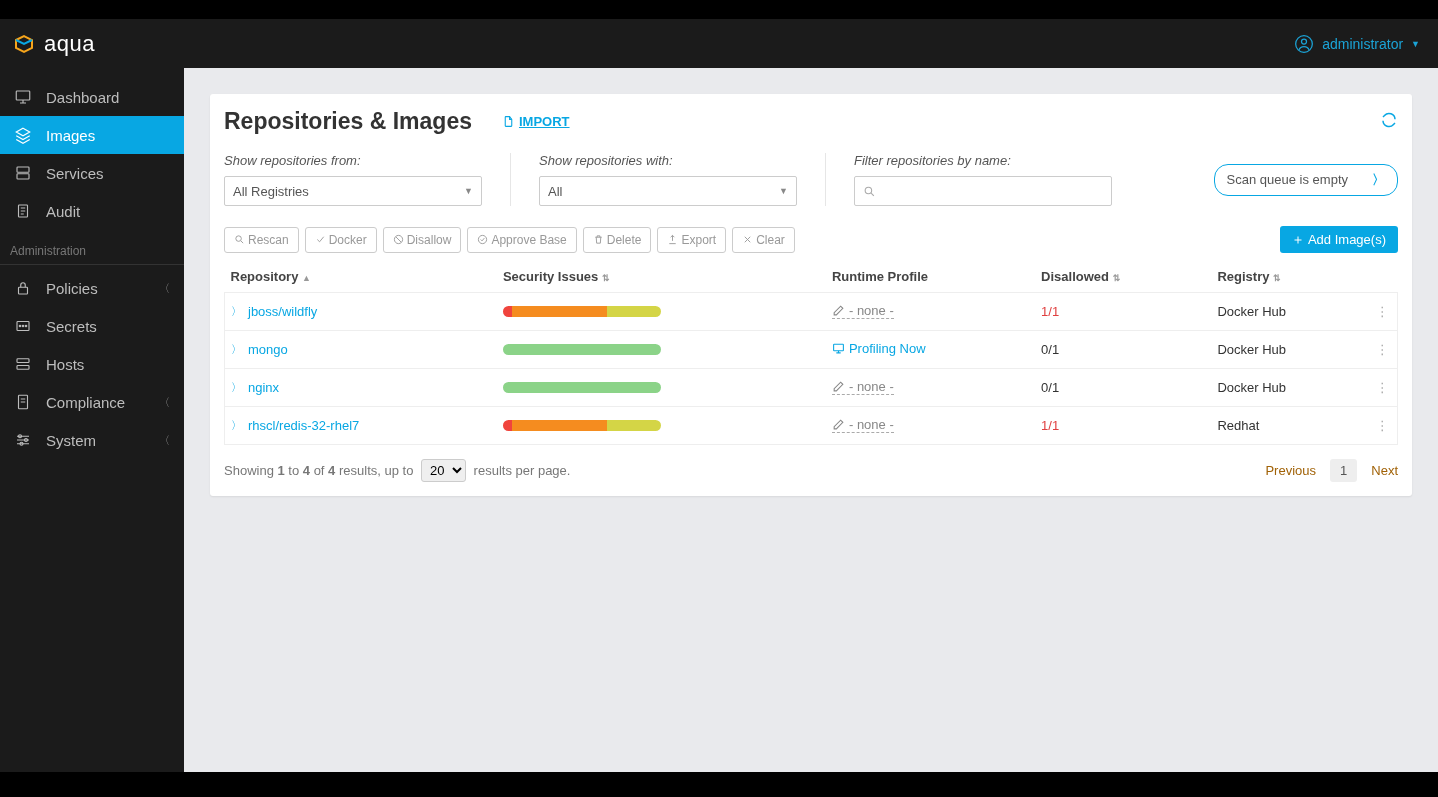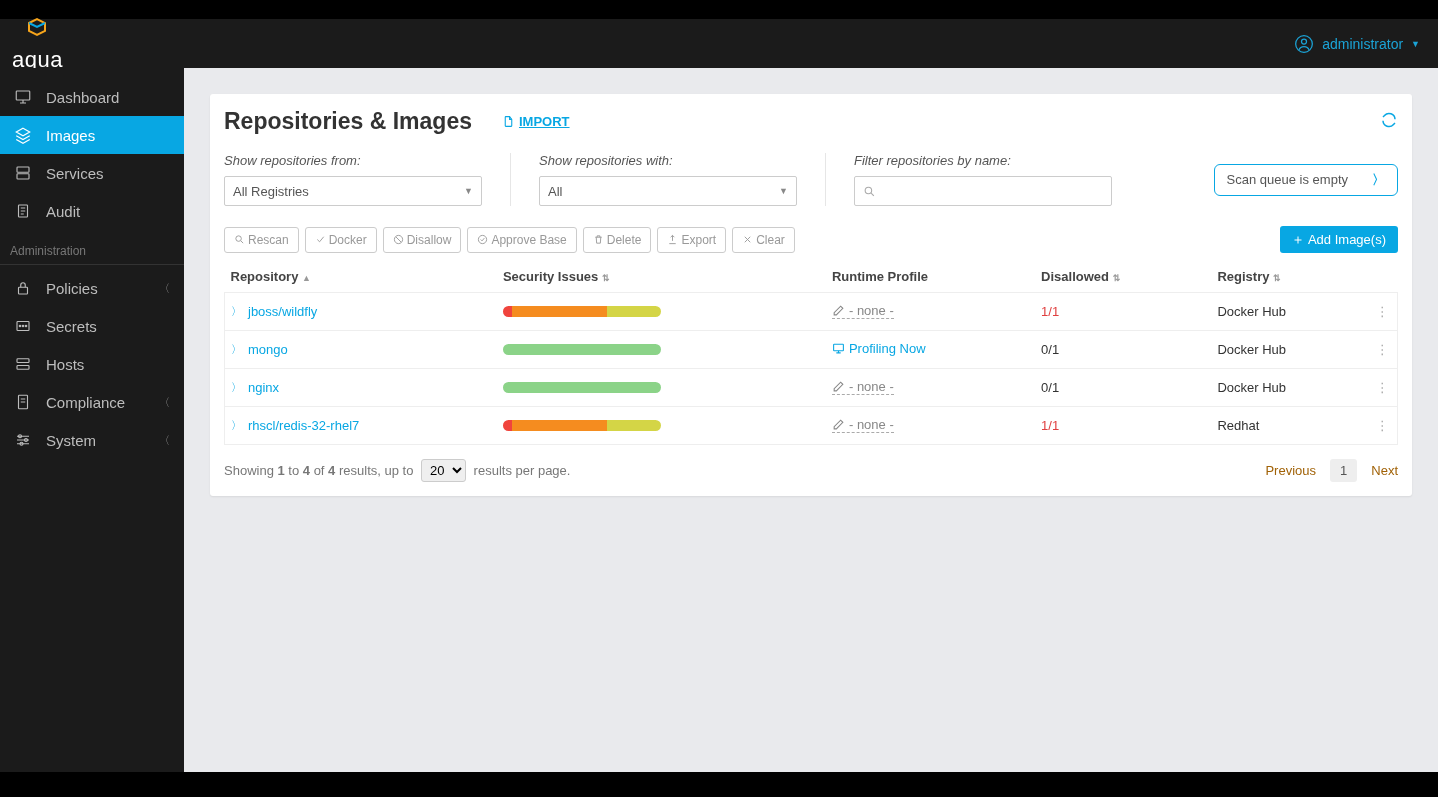--- a/index.html
+++ b/index.html
@@ -1,19 +1,19 @@
 <!DOCTYPE html>
 <html><head>
 <meta charset="utf-8">
 <style>
 * { box-sizing: border-box; margin: 0; padding: 0; font-family: -apple-system, "Helvetica Neue", Arial, sans-serif; }
 body { background: #e9eaed; color: #333; font-size: 14px; }
 .black-bar { height: 19px; background: #000; }
 .topbar { height: 49px; background: #1b1b1b; display: flex; align-items: center; justify-content: space-between; padding: 0 18px 0 12px; }
-.brand { display: flex; align-items: center; gap: 8px; flex-direction: column; }
+.brand { display: flex; align-items: center; gap: 8px; }
 .brand-text { color: #fff; font-size: 22px; font-weight: 400; letter-spacing: 0.5px; }
 .user-area { display: flex; align-items: center; gap: 8px; color: #1ba3d6; cursor: pointer; }
 .user-area svg { stroke: #1ba3d6; }
 .layout { display: flex; min-height: calc(797px - 68px); }
 .sidebar { width: 184px; background: #1b1b1b; color: #bdbdbd; padding-top: 10px; }
 .nav-item { display: flex; align-items: center; gap: 14px; padding: 10px 14px; cursor: pointer; font-size: 15px; position: relative; text-align: center; }
 .nav-item.active { background: #08a7e3; color: #fff; }
 .nav-item .chev { position: absolute; right: 14px; font-size: 11px; color: #888; }
 .nav-section { padding: 14px 10px 6px; font-size: 12px; color: #777; border-bottom: 1px solid #333; margin-bottom:4px;}
 .content { flex: 1; padding: 26px; }
@@ -24,21 +24,21 @@
 .import-btn { color: #08a7e3; font-weight: 600; font-size: 13px; display:flex; align-items:center; gap:4px; cursor:pointer;text-decoration:underline;}
 .refresh-icn { color:#08a7e3; cursor:pointer;}
 .filters-row { display:flex; padding: 0 14px 20px; gap: 0; align-items:flex-start; }
 .filter-group { padding-right: 28px; border-right:1px solid #e6e6e6; margin-right:28px;}
 .filter-group:nth-child(3){border-right:none;}
 .filter-label { font-size: 13px; color: #555; margin-bottom: 8px; display:block;font-style:italic;}
 .select-box { width: 258px; height:30px; border:1px solid #ccc; border-radius:2px; background:#fff; padding:0 8px; font-size:13px; color:#555; display:flex; align-items:center; justify-content:space-between; cursor:pointer;}
 .select-box .tri{font-size:9px;color:#888;}
 .search-wrap { width:258px; height:30px; border:1px solid #ccc; border-radius:2px; display:flex; align-items:center; padding:0 8px;}
 .search-wrap input{border:none;outline:none;flex:1;font-size:13px;}
-.scan-queue{ margin-left:auto; border:1px solid #08a7e3; color:#555; font-size:13px; padding:6px 12px; border-radius:6px; display:flex; align-items:center; gap:24px; cursor:pointer; align-self:center;}
+.scan-queue{ margin-left:auto; border:1px solid #08a7e3; color:#555; font-size:13px; padding:6px 12px; border-radius:14px; display:flex; align-items:center; gap:24px; cursor:pointer; align-self:center;}
 .scan-queue .arr{color:#08a7e3;font-weight:bold;}
 .toolbar-row{display:flex;padding:0 14px 8px;align-items:center;}
 .action-btns{display:flex;gap:6px;flex-wrap:wrap;}
 .act-btn{border:1px solid #ccc;background:#fff;color:#999;font-size:12px;padding:5px 9px;border-radius:3px;cursor:pointer;display:flex;align-items:center;gap:3px;}
 .add-btn{margin-left:auto;background:#08a7e3;color:#fff;border:none;font-size:13px;padding:6px 12px;border-radius:3px;cursor:pointer;display:flex;align-items:center;gap:4px;}
 .tbl{width:calc(100% - 28px);margin:0 14px;border-collapse:collapse;}
 .tbl th{text-align:left;font-size:13px;font-weight:600;color:#444;padding:8px 6px;}
 .tbl th .sort{font-size:9px;color:#999;}
 .tbl td{padding:10px 6px;border-top:1px solid #eee;font-size:13px;vertical-align:middle;}
 .tbl tbody tr{border-left:1px solid #eee; border-right:1px solid #eee;}

